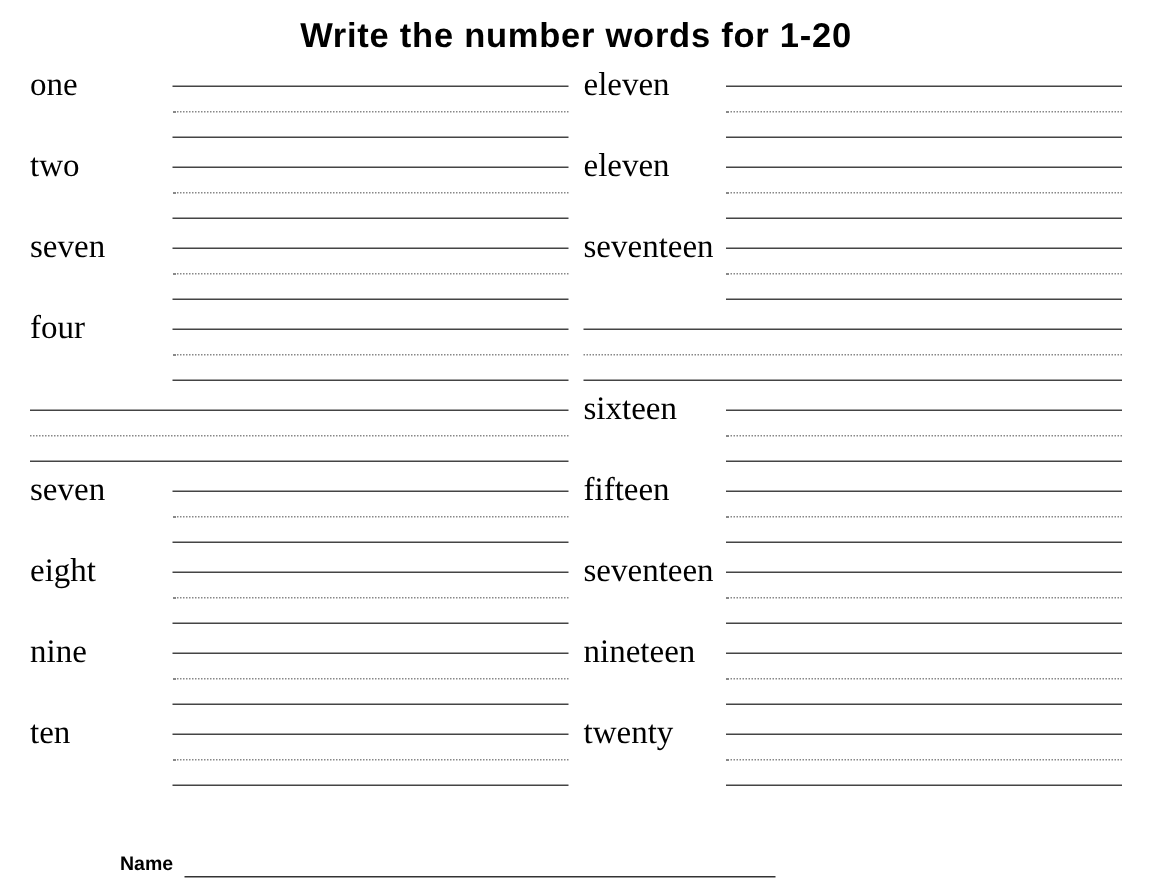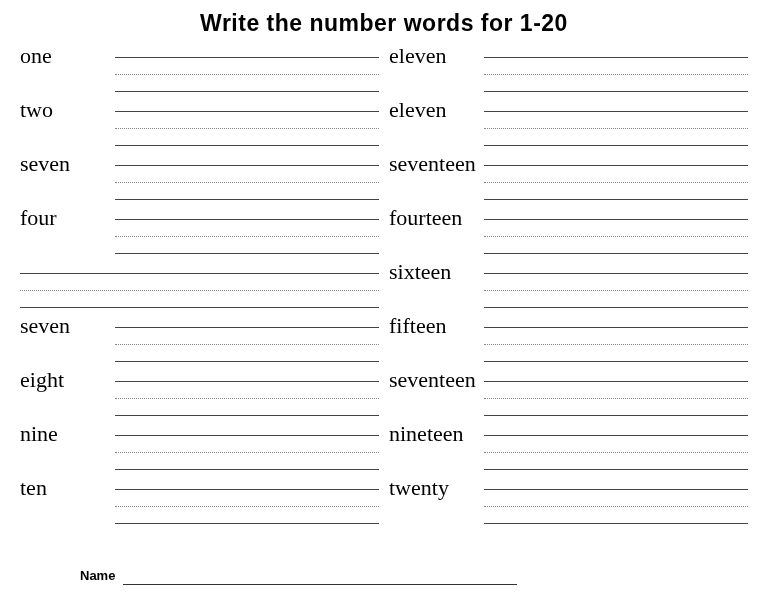--- a/index.html
+++ b/index.html
@@ -201,21 +201,20 @@
       </div>
       <div class="word-row">
         <span class="word-label">seventeen</span>
         <div class="three-lines">
           <div class="line-spacer line-solid"></div>
           <div class="line-spacer line-dotted"></div>
           <div class="line-spacer line-solid"></div>
         </div>
       </div>
       <div class="word-row">
-        <span class="word-label">fourteen</span>
         <div class="three-lines">
           <div class="line-spacer line-solid"></div>
           <div class="line-spacer line-dotted"></div>
           <div class="line-spacer line-solid"></div>
         </div>
       </div>
       <div class="word-row">
         <span class="word-label">sixteen</span>
         <div class="three-lines">
           <div class="line-spacer line-solid"></div>

